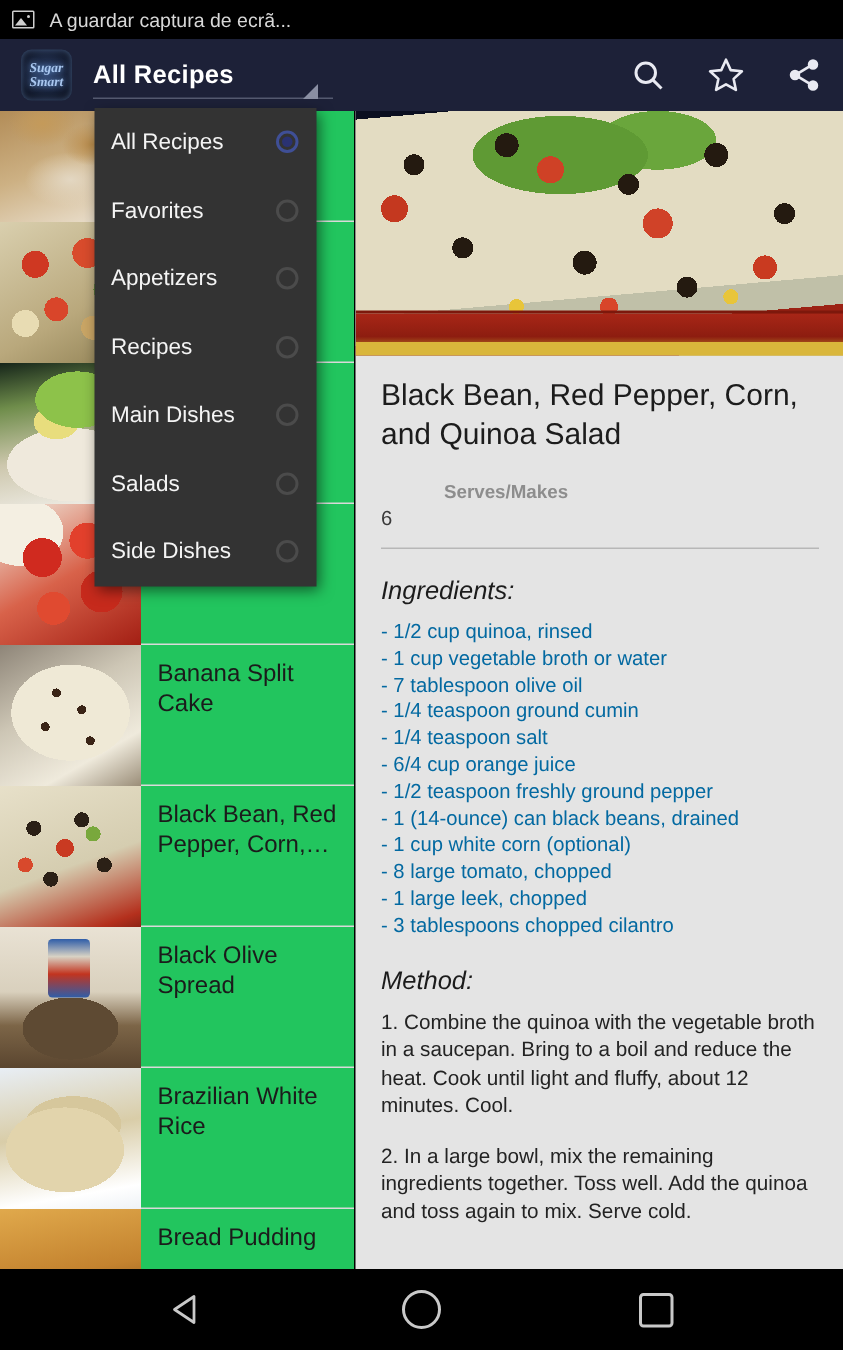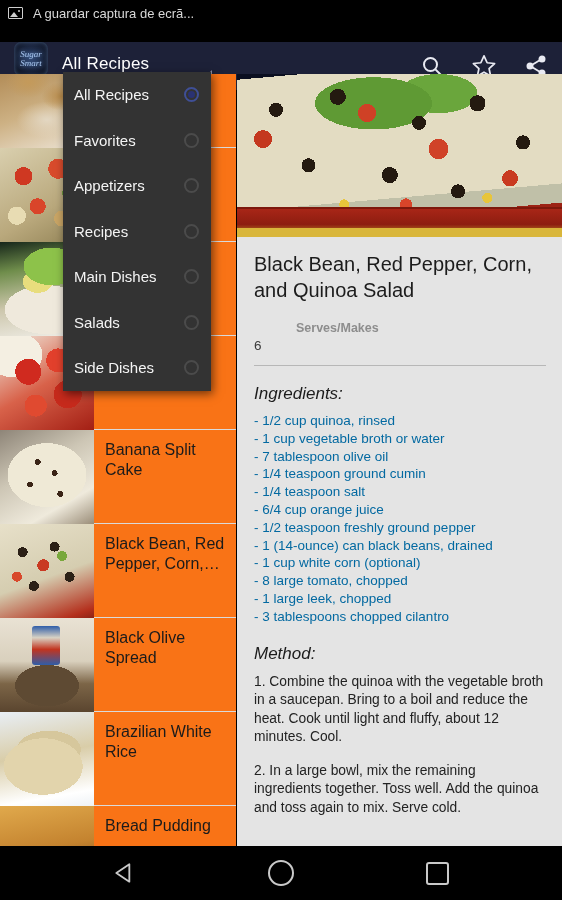--- a/index.html
+++ b/index.html
@@ -27,22 +27,22 @@
     border-left:4px solid transparent; border-right:4px solid transparent;
     border-bottom:5px solid #cfcfcf;
   }
   .statusbar .img-icon:before{
     content:""; position:absolute; right:2px; top:1.5px;
     width:2.5px; height:2.5px; border-radius:50%; background:#cfcfcf;
   }
 
   
   .actionbar {
-    position:absolute; top:42px; left:0; width:562px; height:48px;
-    background:#1d2138; display:flex; align-items:flex-start;
+    position:absolute; top:26px; left:0; width:562px; height:48px;
+    background:#1d2138; display:flex; align-items:center;font-weight:bold;
   }
   .app-icon {
     width:34px; height:34px; margin-left:14px; border-radius:7px; flex:none;
     background: radial-gradient(circle at 50% 45%, #2b3c63 0%, #131a2c 70%, #0a0e18 100%);
     position:relative; overflow:hidden;
     box-shadow: inset 0 0 4px rgba(120,160,220,.5);
   }
   .app-icon .glyph{
     position:absolute; inset:0; display:flex; align-items:center; justify-content:center;
     font-family:"Liberation Serif", serif; font-style:italic;
@@ -70,21 +70,21 @@
   }
   .ab-btn svg{ display:block; }
 
   
   .listpane{
     position:absolute; top:74px; left:0; width:236px; height:772px;
     background:#f2f2f2; overflow:hidden;
   }
   .row{
     position:relative; height:94px; display:flex; align-items:stretch;
-    border-bottom:1px solid #dadada; background:#f97316;
+    border-bottom:1px solid #dadada; background:#22c55e;
   }
   .thumb{ width:94px; height:94px; flex:none; position:relative; overflow:hidden; }
   .row .label{
     flex:1; padding:10px 8px 0 11px; font-size:16px; line-height:20px; color:#1b1b1b;
   }
 
   
   .t-casserole{background:
       radial-gradient(ellipse 40% 28% at 30% 30%, #c49a5a 0%, transparent 60%),
       radial-gradient(ellipse 35% 25% at 65% 45%, #b98c4c 0%, transparent 60%),

